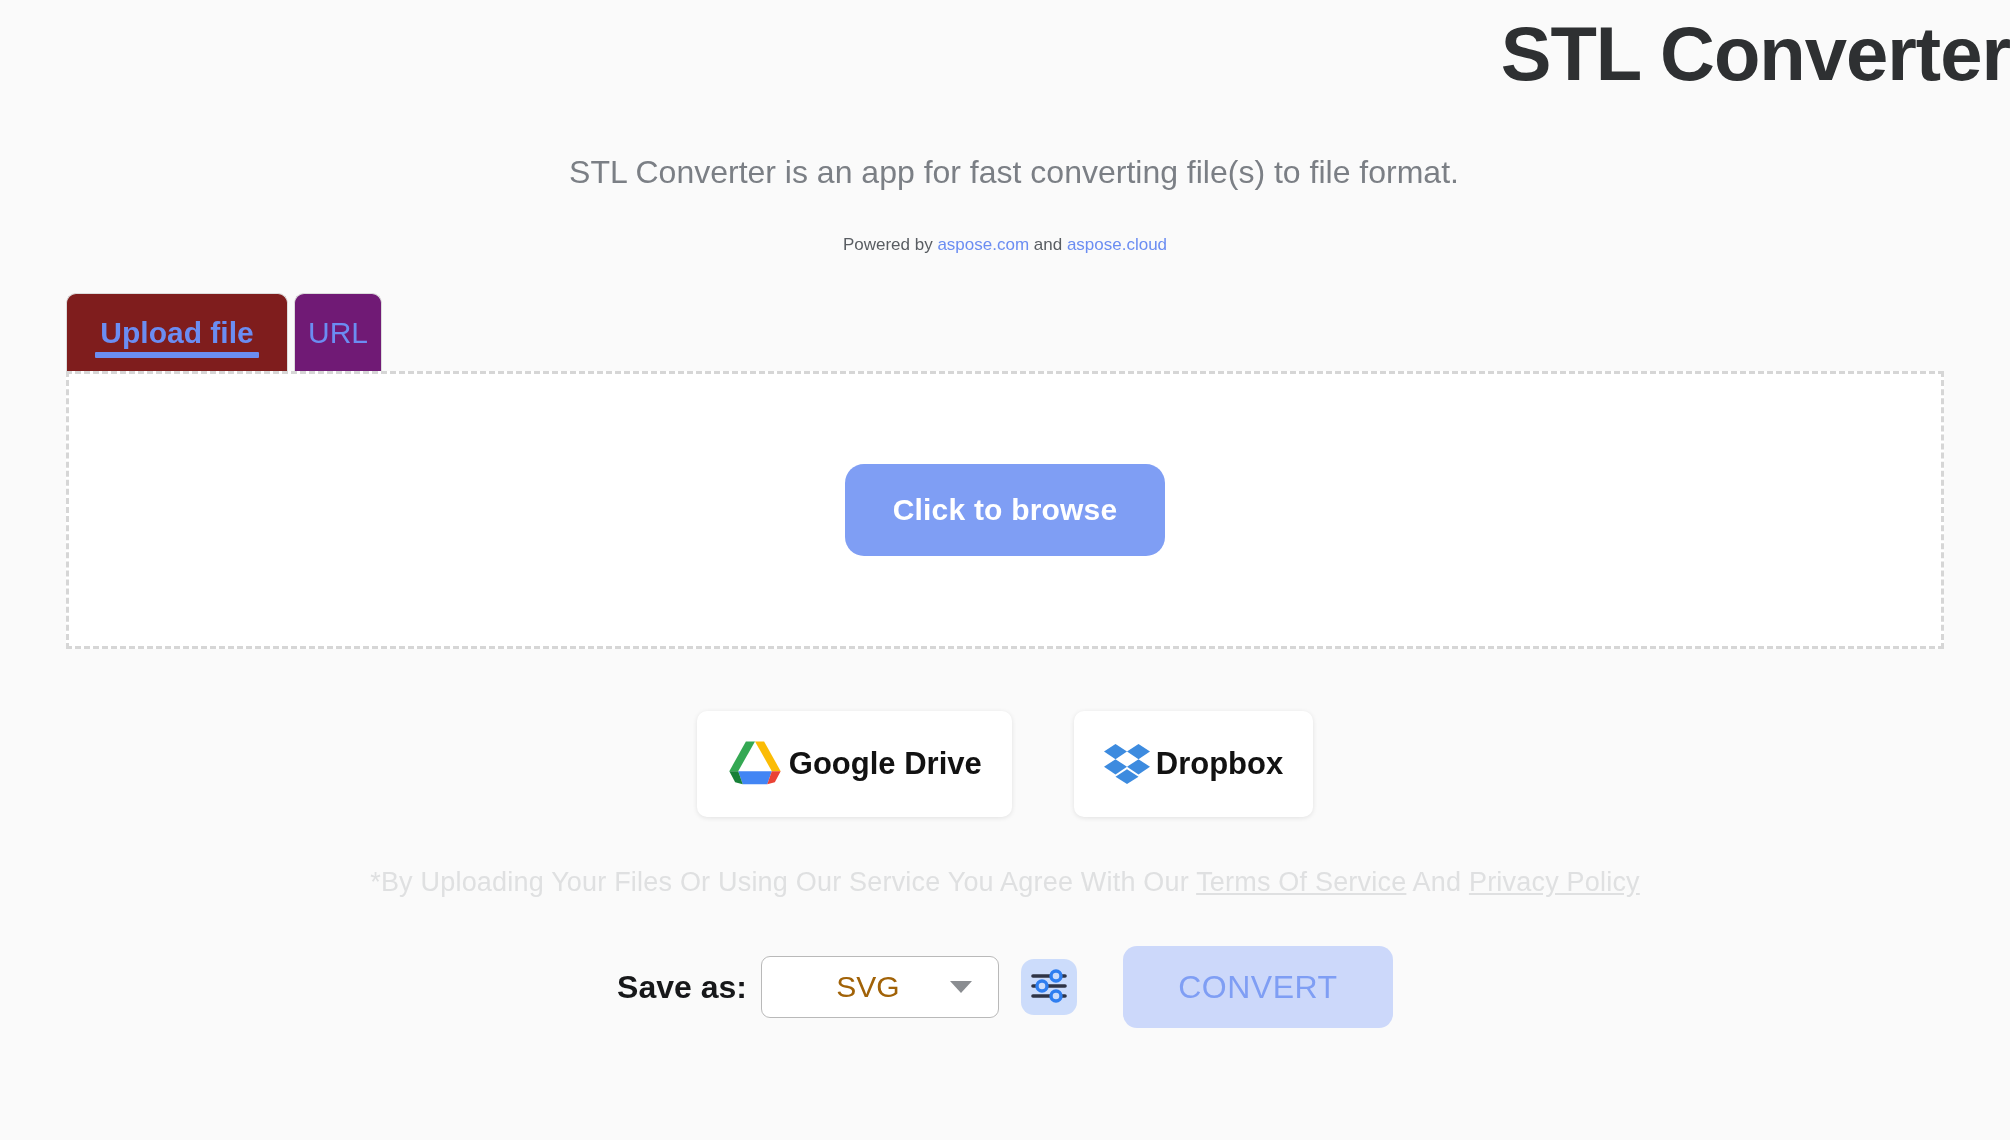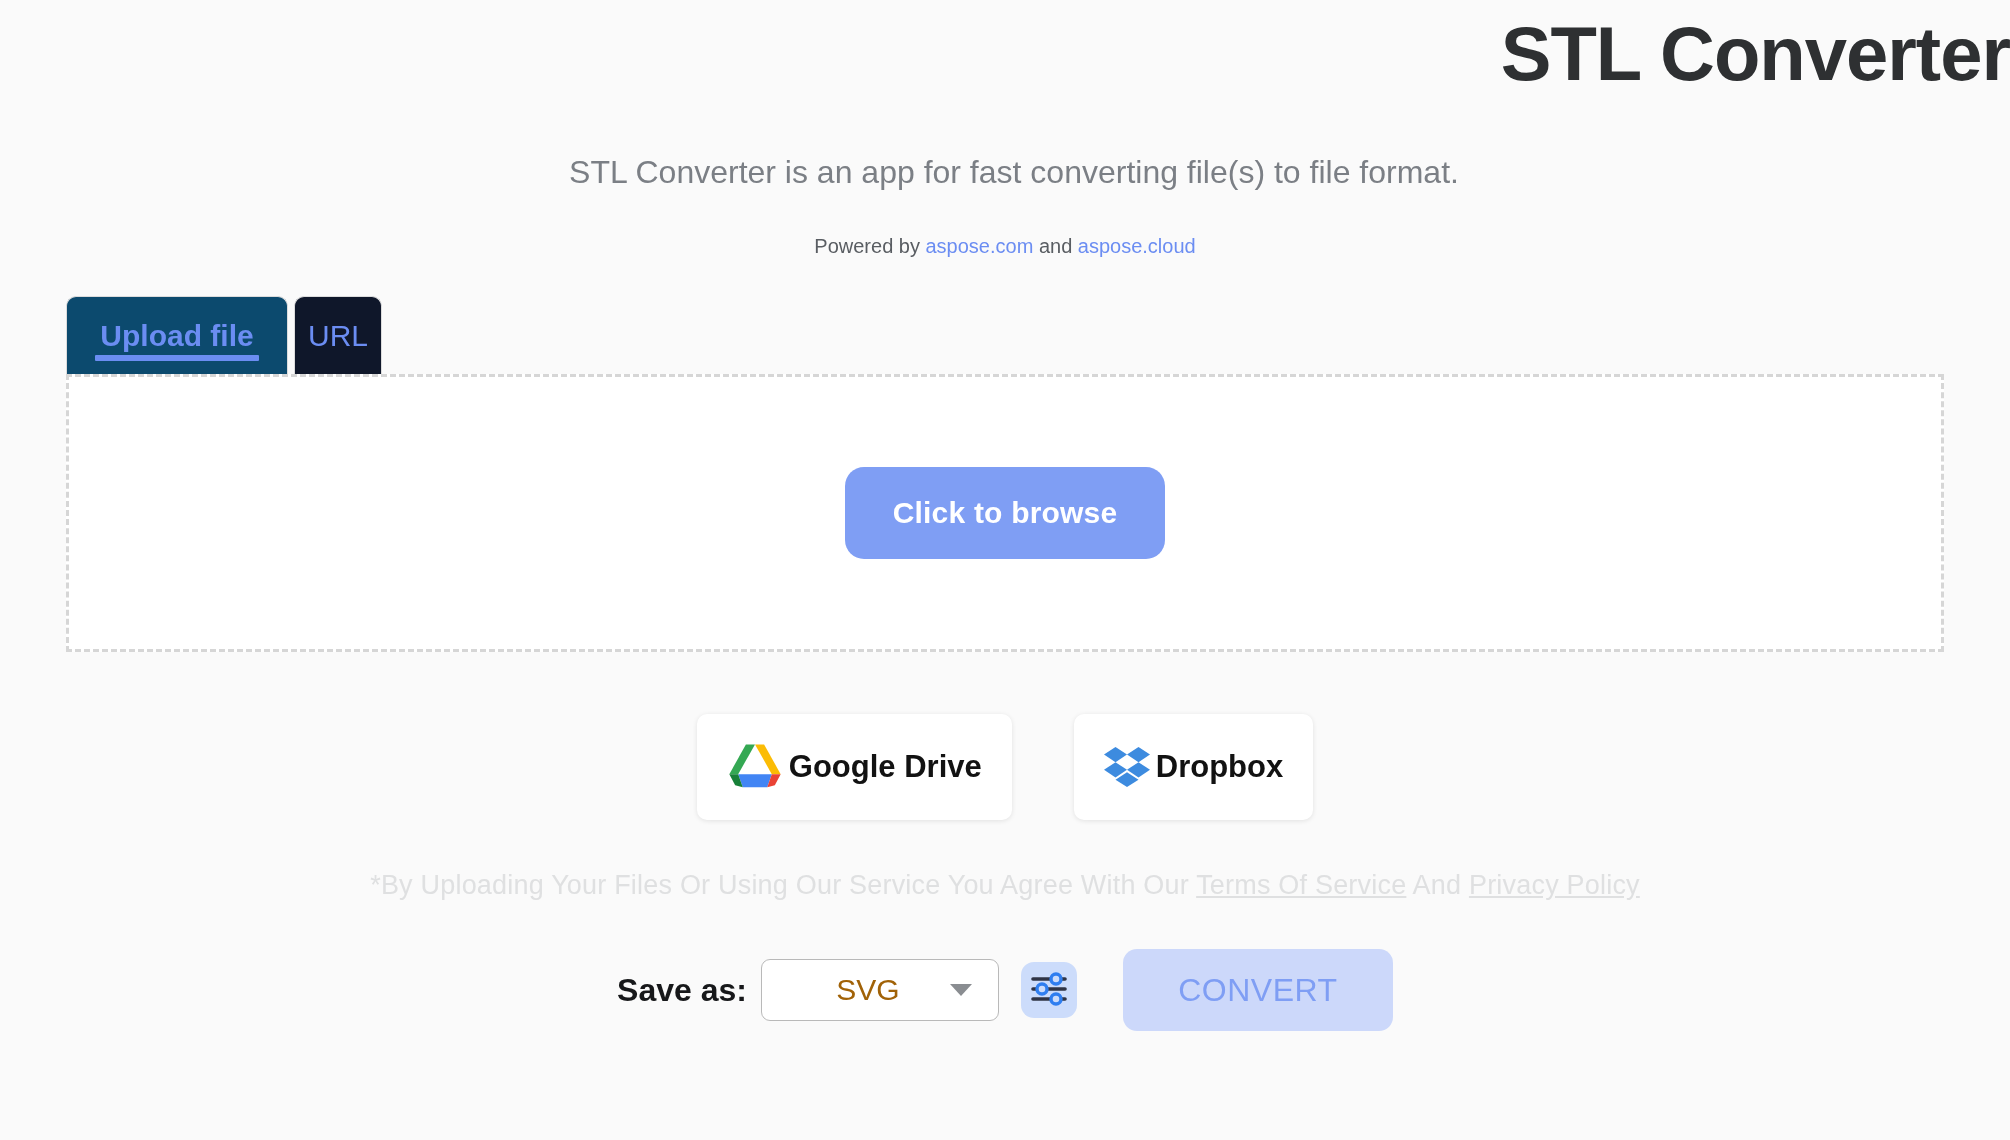--- a/index.html
+++ b/index.html
@@ -34,21 +34,21 @@
     text-align: center;
     font-size: 32px;
     color: #7b7f85;
     margin-top: 62px;
     font-weight: 400;
     padding-left: 18px;
   }
 
   .powered {
     text-align: center;
-    font-size: 20px;
+    font-size: 17px;
     color: #595d62;
     margin-top: 44px;
   }
   .powered a {
     color: #6b8df2;
     text-decoration: none;
   }
 
   
   .tabs {
@@ -65,23 +65,23 @@
     border-bottom: none;
     border-radius: 10px 10px 0 0;
     display: flex;
     align-items: center;
     justify-content: center;
     font-size: 30px;
     font-weight: 700;
     color: #6b8df2;
     cursor: pointer;
     position: relative;
-    background: #0f172a;
-  }
-  .tab.upload { width: 222px; background: #0c4a6e; }
+    background: #701a75;
+  }
+  .tab.upload { width: 222px; background: #7f1d1d; }
   .tab.url { width: 88px; font-weight: 500; }
   .tab.upload::after {
     content: "";
     position: absolute;
     left: 28px;
     right: 28px;
     bottom: 13px;
     height: 6px;
     background: #6b8df2;
     border-radius: 1px;

